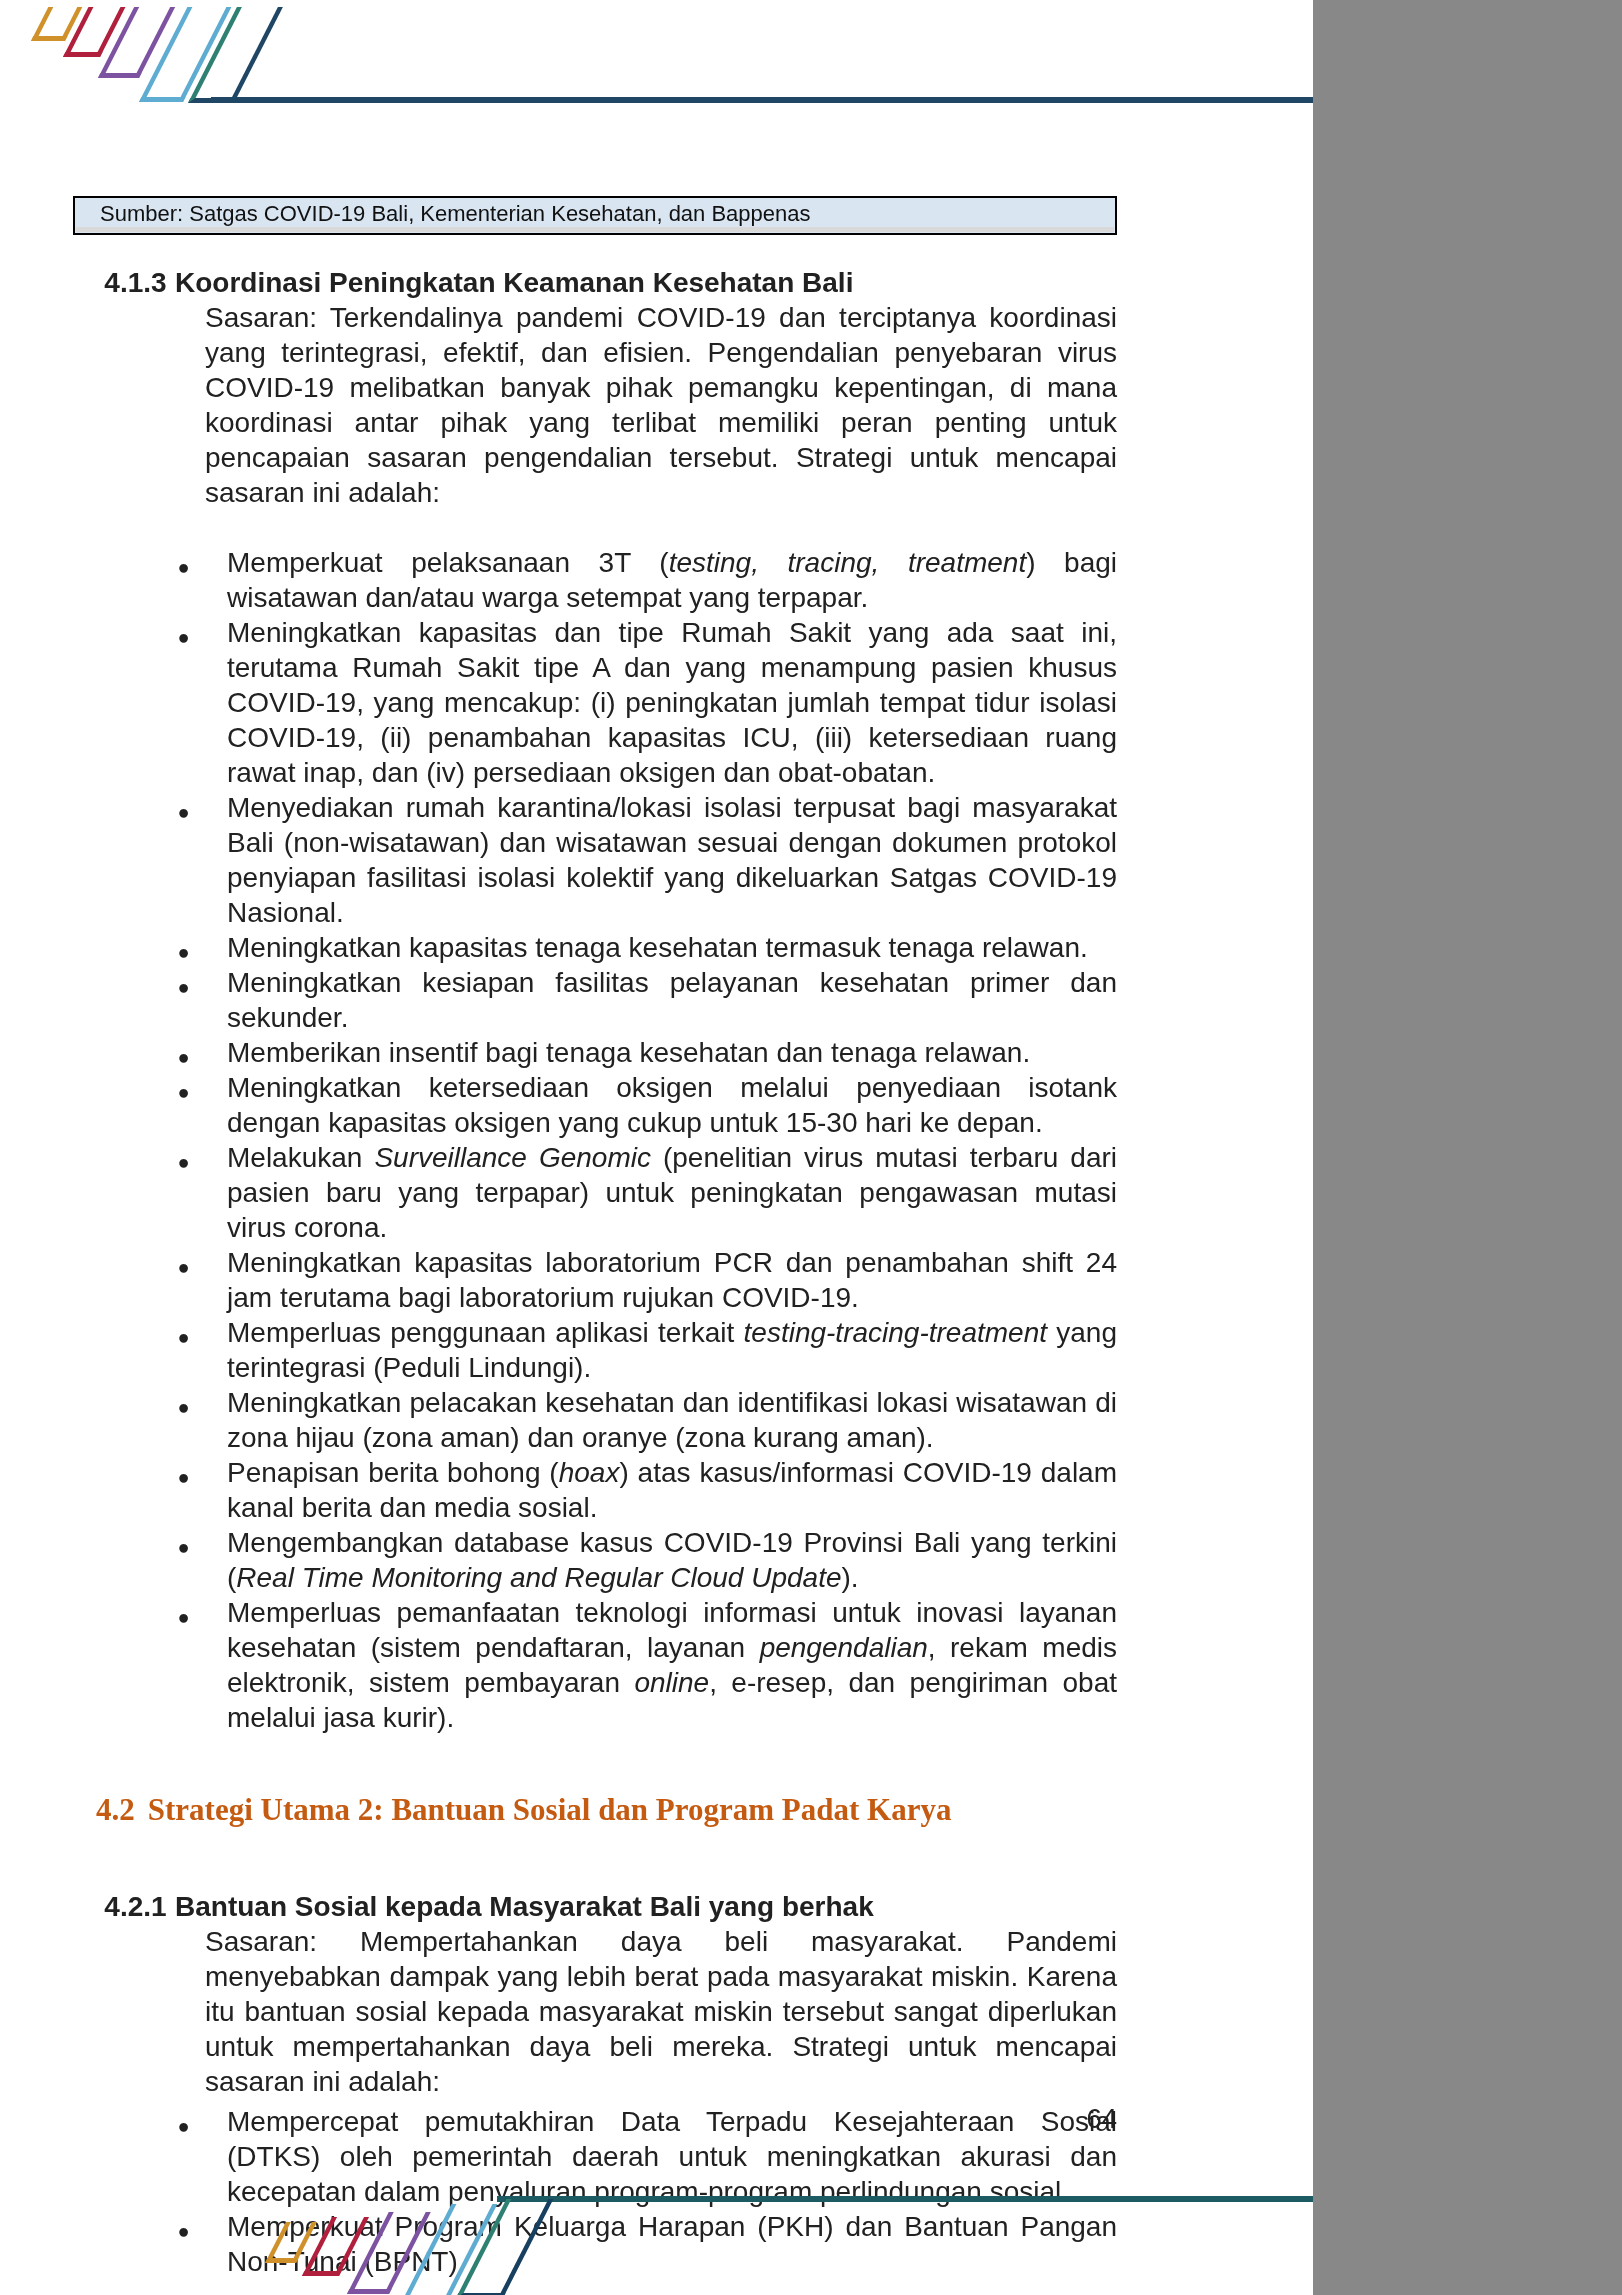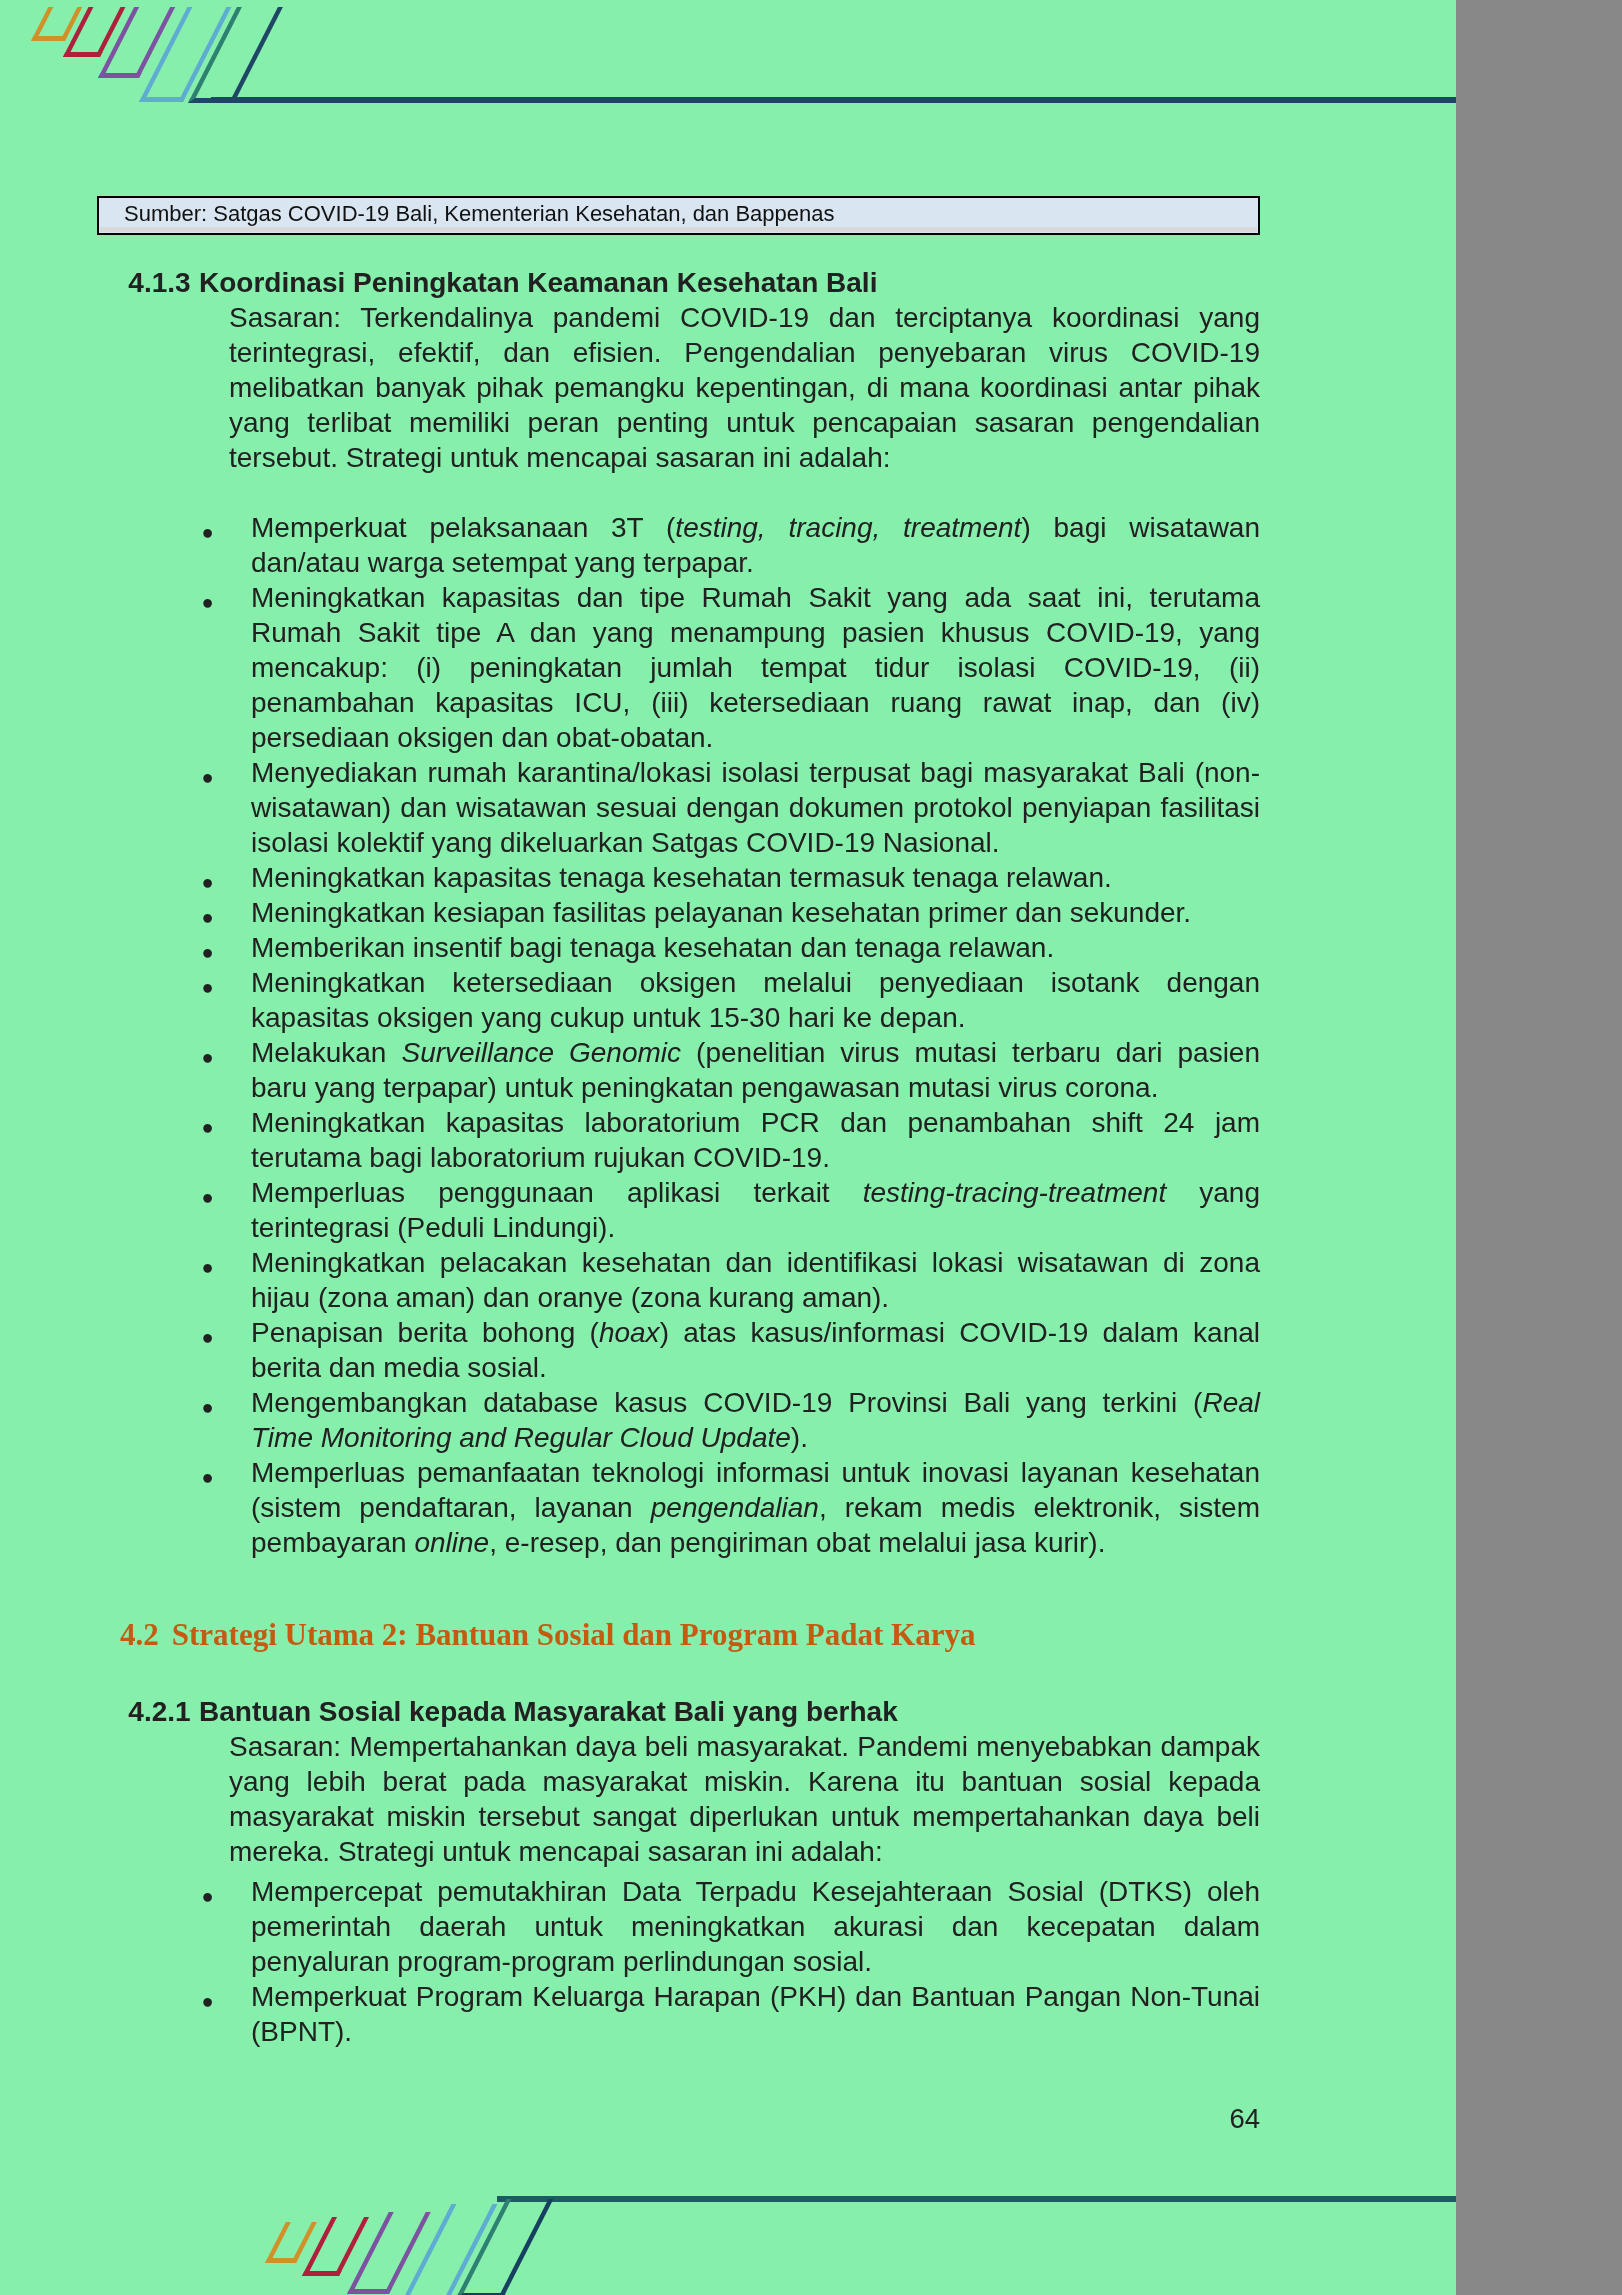--- a/index.html
+++ b/index.html
@@ -1,24 +1,24 @@
 <!DOCTYPE html>
 <html style="font-size:10.5px"><head>
 <meta charset="utf-8">
 <style>
   html,body{margin:0;padding:0;background:#888;}
   .page{
     position:relative;
-    width:1456px;height:2295px;
-    background:#86efac;
+    width:1313px;height:2295px;
+    background:#ffffff;
     overflow:hidden;
     font-family:"Liberation Sans","DejaVu Sans",sans-serif;
     color:#212121;
     box-sizing:border-box;
-    padding:196px 196px 0 120px;
+    padding:196px 196px 0 96px;
   }
   
   .shape{position:absolute;border-style:solid;border-top:none;transform:skewX(-27deg);transform-origin:bottom left;box-sizing:border-box;}
   .rule{position:absolute;}
   
   .source-box{
     position:relative;
     margin-left:-23px;
     height:39px;
     border:2px solid #000;
@@ -53,21 +53,21 @@
     text-align:justify;
   }
   ul.bullets li::before{
     content:"\25CF";
     position:absolute;
     left:2.6px;top:0.26em;
     font-size:0.72em;
   }
   em{font-style:italic;margin-top:44px;}
   .h2.orange{color:#C55A11;font-family:Liberation Serif, serif;}
-  .section-421 .h3{margin-top:41px;}
+  .section-421 .h3{margin-top:61px;}
   .section-421 ul.bullets{margin-top:5.2px;}
   .page-number{
     position:absolute;
     top:2102px;right:196px;
     font-size:27.5px;line-height:33px;
   }
 </style>
 </head>
 <body>
 

